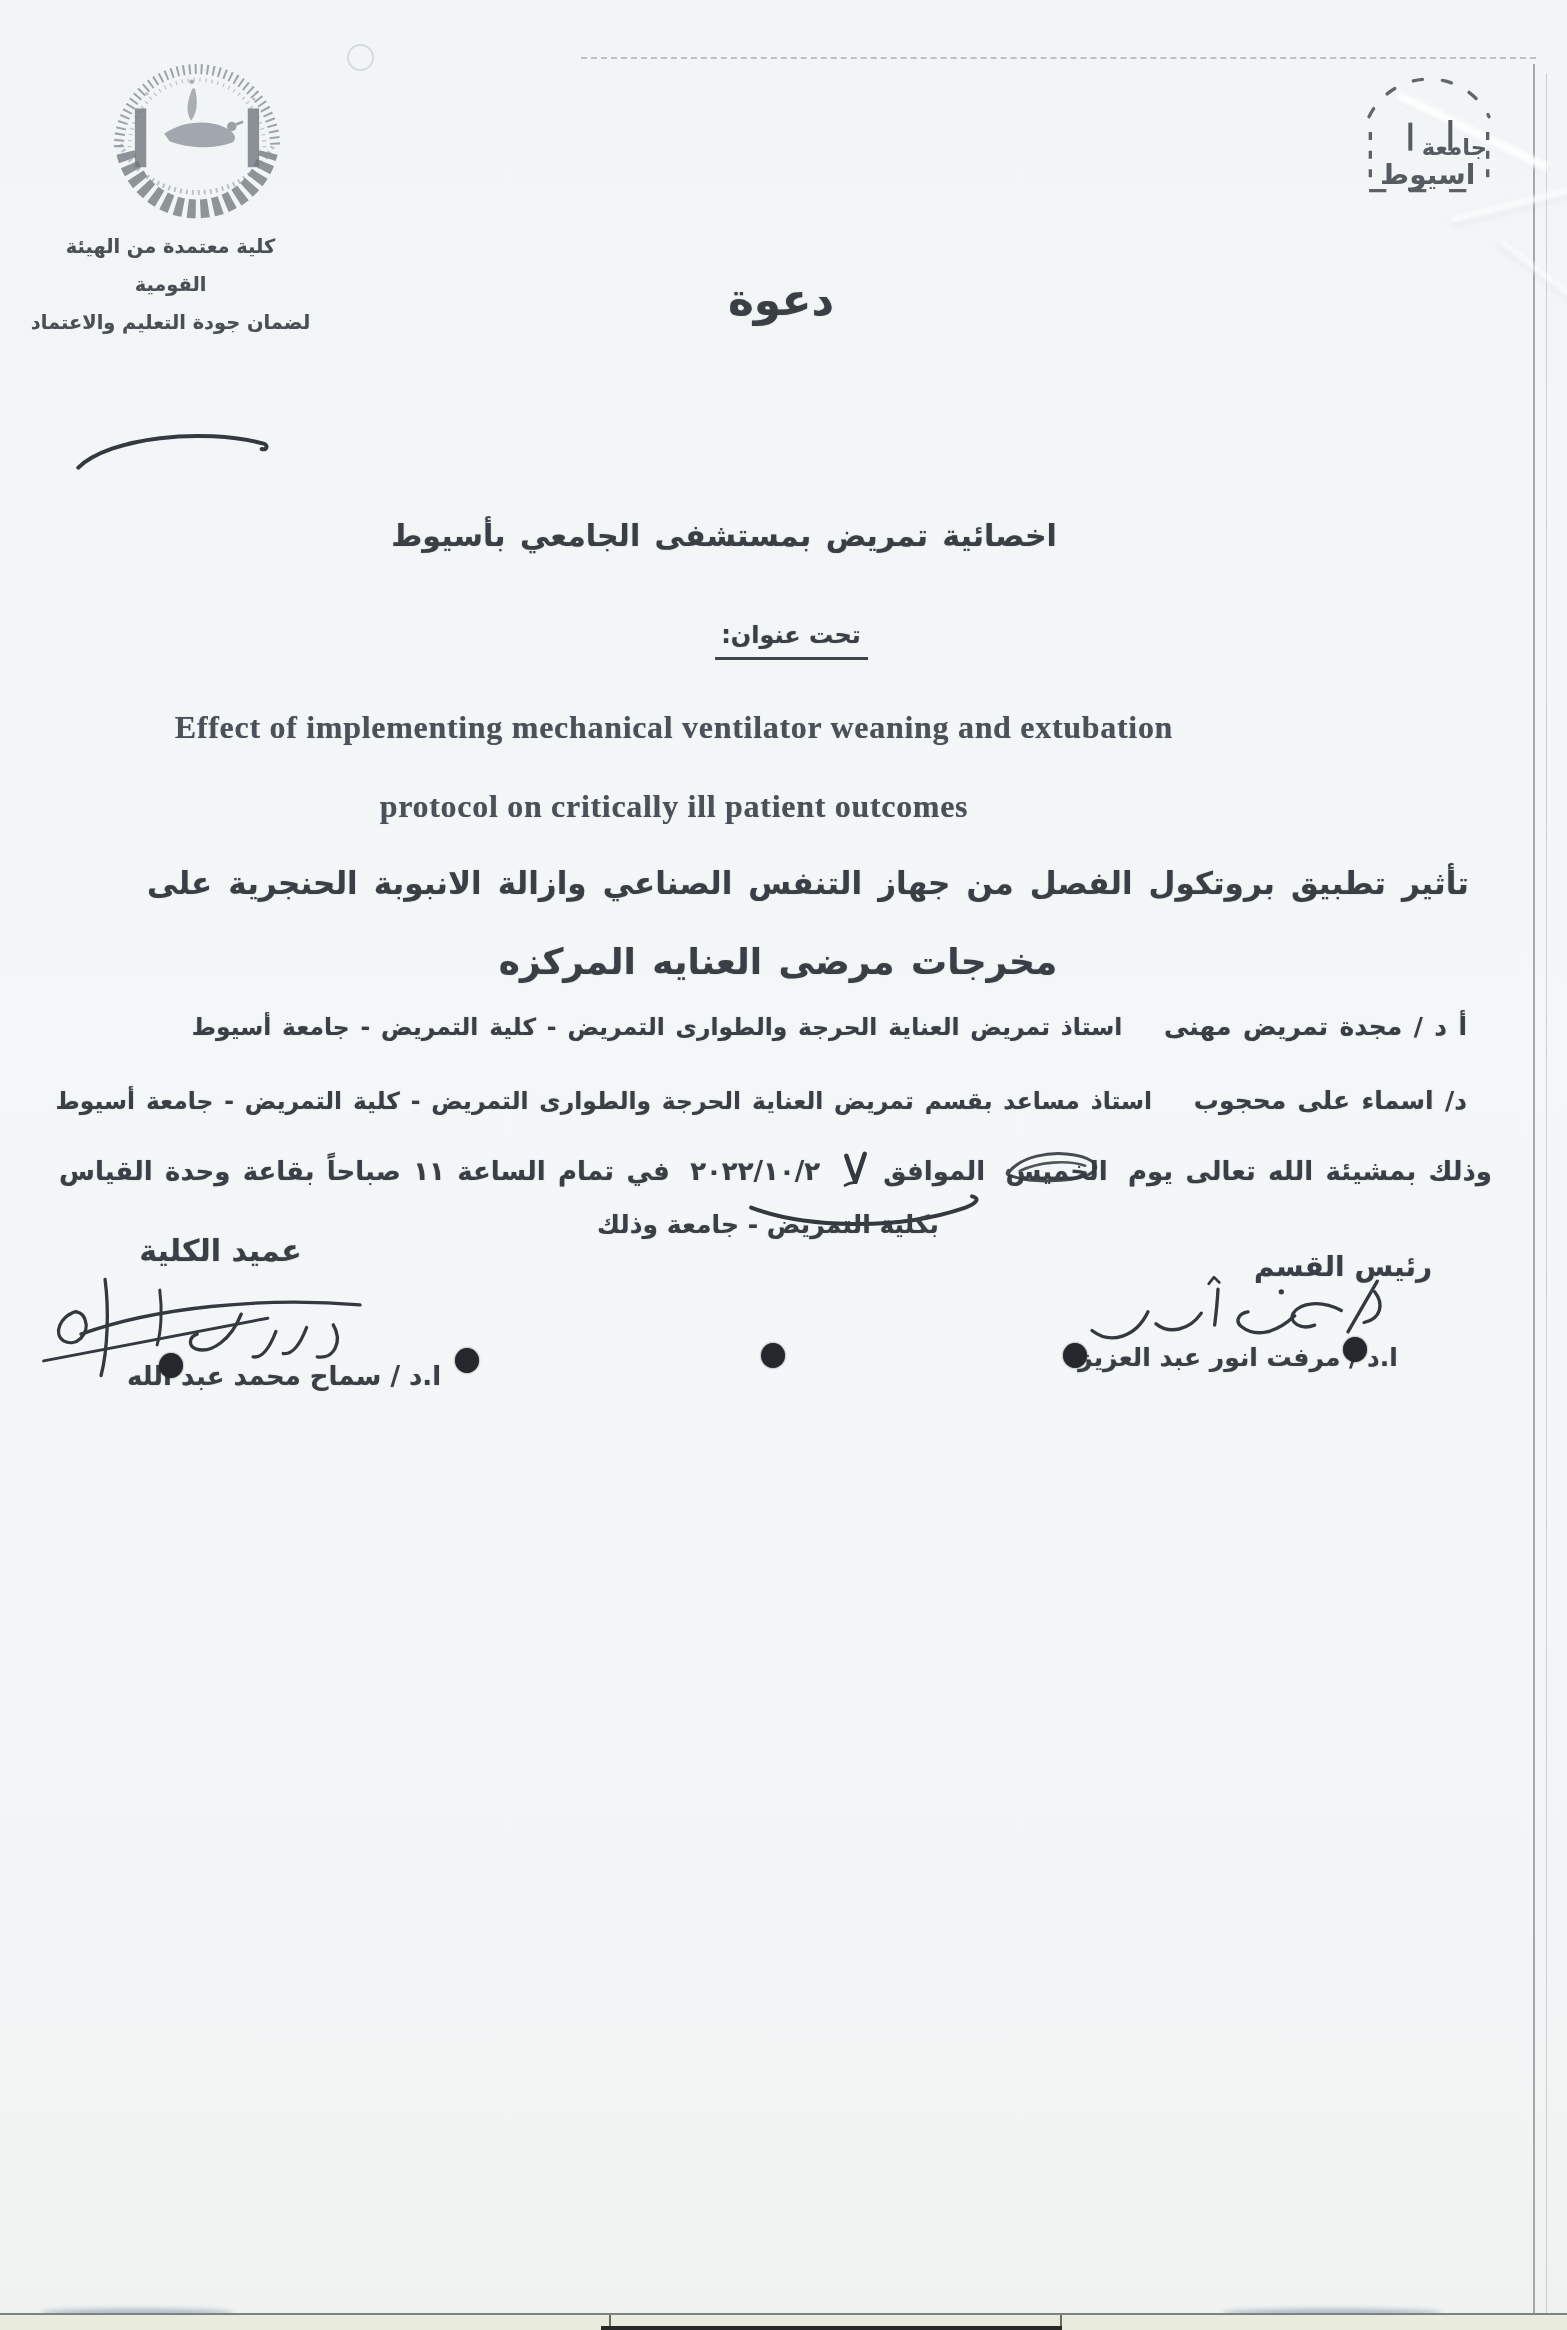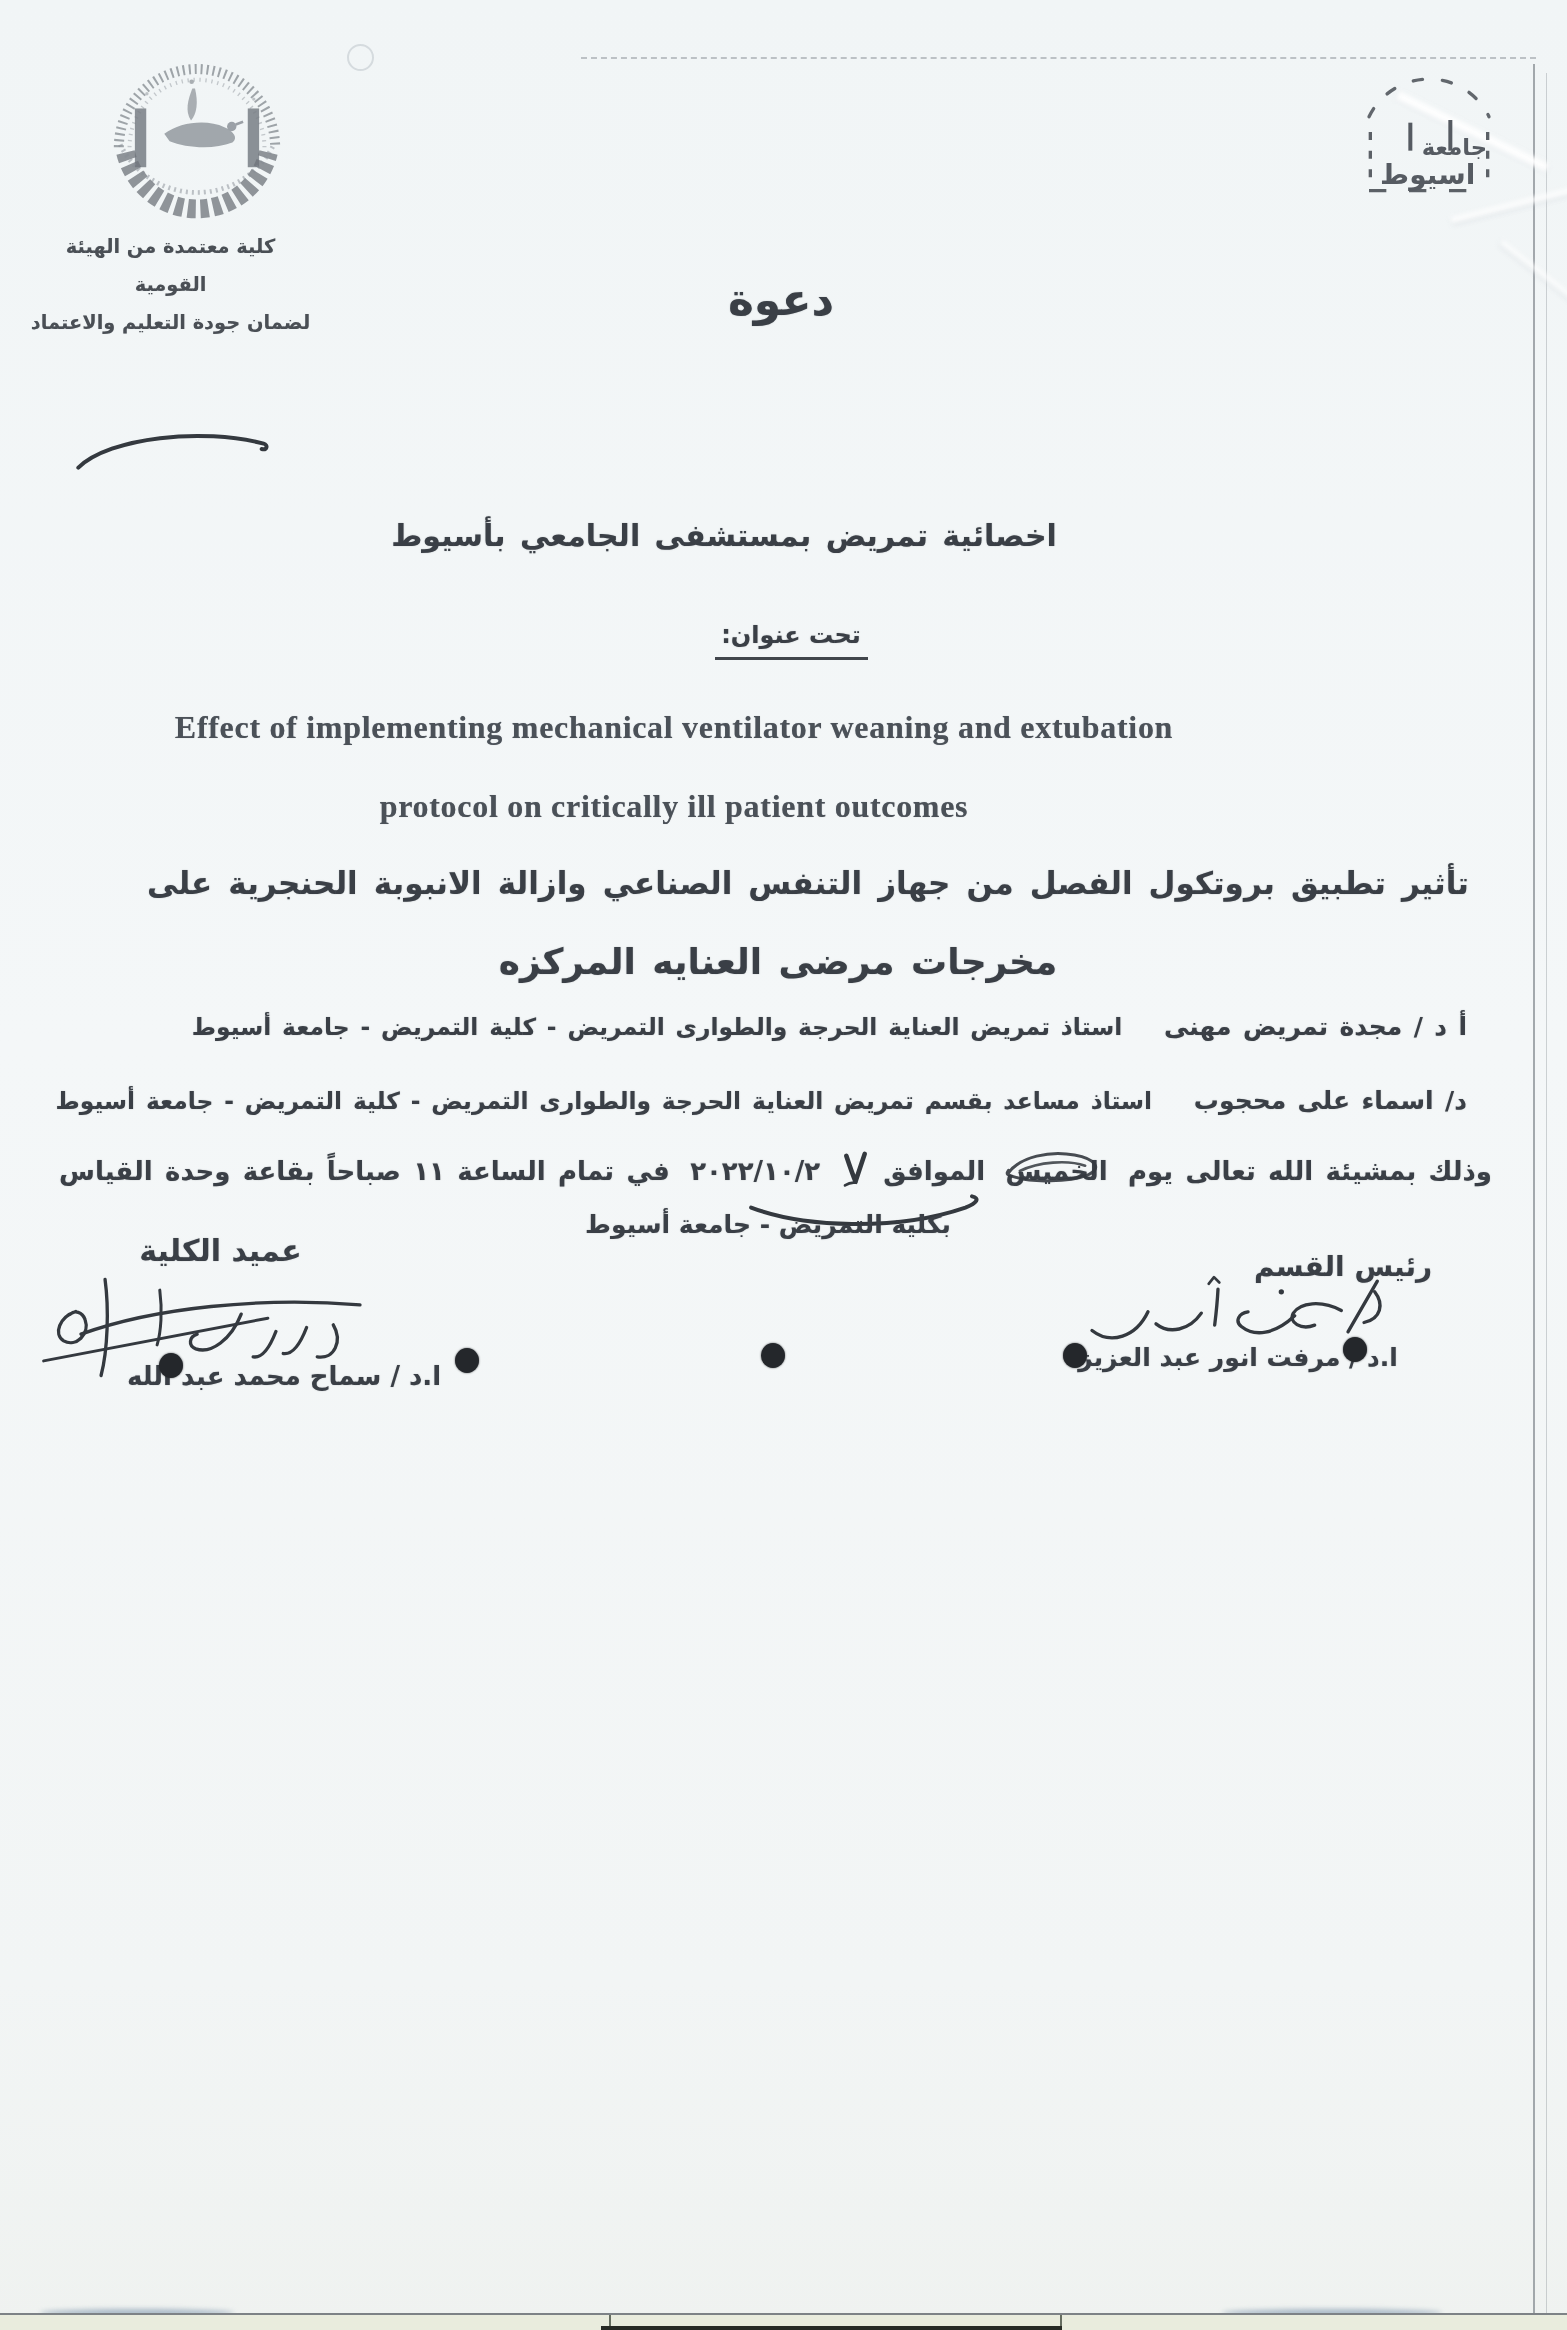--- a/index.html
+++ b/index.html
@@ -161,21 +161,21 @@
     <svg class="hand-seven penwork" viewBox="0 0 38 54">
       <path class="pen" d="M5,7 C10,22 14,34 19,46 L33,4" stroke-width="7"></path>
       <path class="pen" d="M3,52 C9,48 15,47 20,48" stroke-width="4"></path>
     </svg>
     <span class="date-digits">٢٠٢٢/١٠/٢</span>
     <span>في تمام الساعة ١١ صباحاً بقاعة وحدة القياس</span>
   </div>
   <svg class="abs penwork" style="left:746px; top:1193px;" width="247" height="41" viewBox="0 0 370 62">
     <path class="pen" d="M6,22 C85,52 225,58 330,22 C348,15 352,8 340,5" stroke-width="6"></path>
   </svg>
-  <div class="abs ar center ink sched2">بكلية التمريض - جامعة أسيوط</div>
+  <div class="abs ar center ink sched2">بكلية التمريض - جامعة وذلك</div>
 
   <div class="abs ar center ink role-dean">عميد الكلية</div>
   <svg class="abs penwork" style="left:41px; top:1270px;" width="347" height="117" viewBox="0 0 520 175">
     <path class="pen" d="M52,62 C28,70 18,96 34,106 C52,116 74,96 66,74 C62,62 50,60 44,66" stroke-width="5"></path>
     <path class="pen" d="M96,14 C102,58 100,120 90,158" stroke-width="5"></path>
     <path class="pen" d="M60,96 C170,56 330,40 478,52" stroke-width="5"></path>
     <path class="pen" d="M300,66 C285,104 255,126 232,118 C220,113 222,100 234,96" stroke-width="5"></path>
     <path class="pen" d="M4,136 L340,72" stroke-width="4.5"></path>
     <path class="pen" d="M352,92 C342,118 330,132 318,130" stroke-width="5"></path>
     <path class="pen" d="M398,86 C388,112 376,127 363,125" stroke-width="5"></path>

